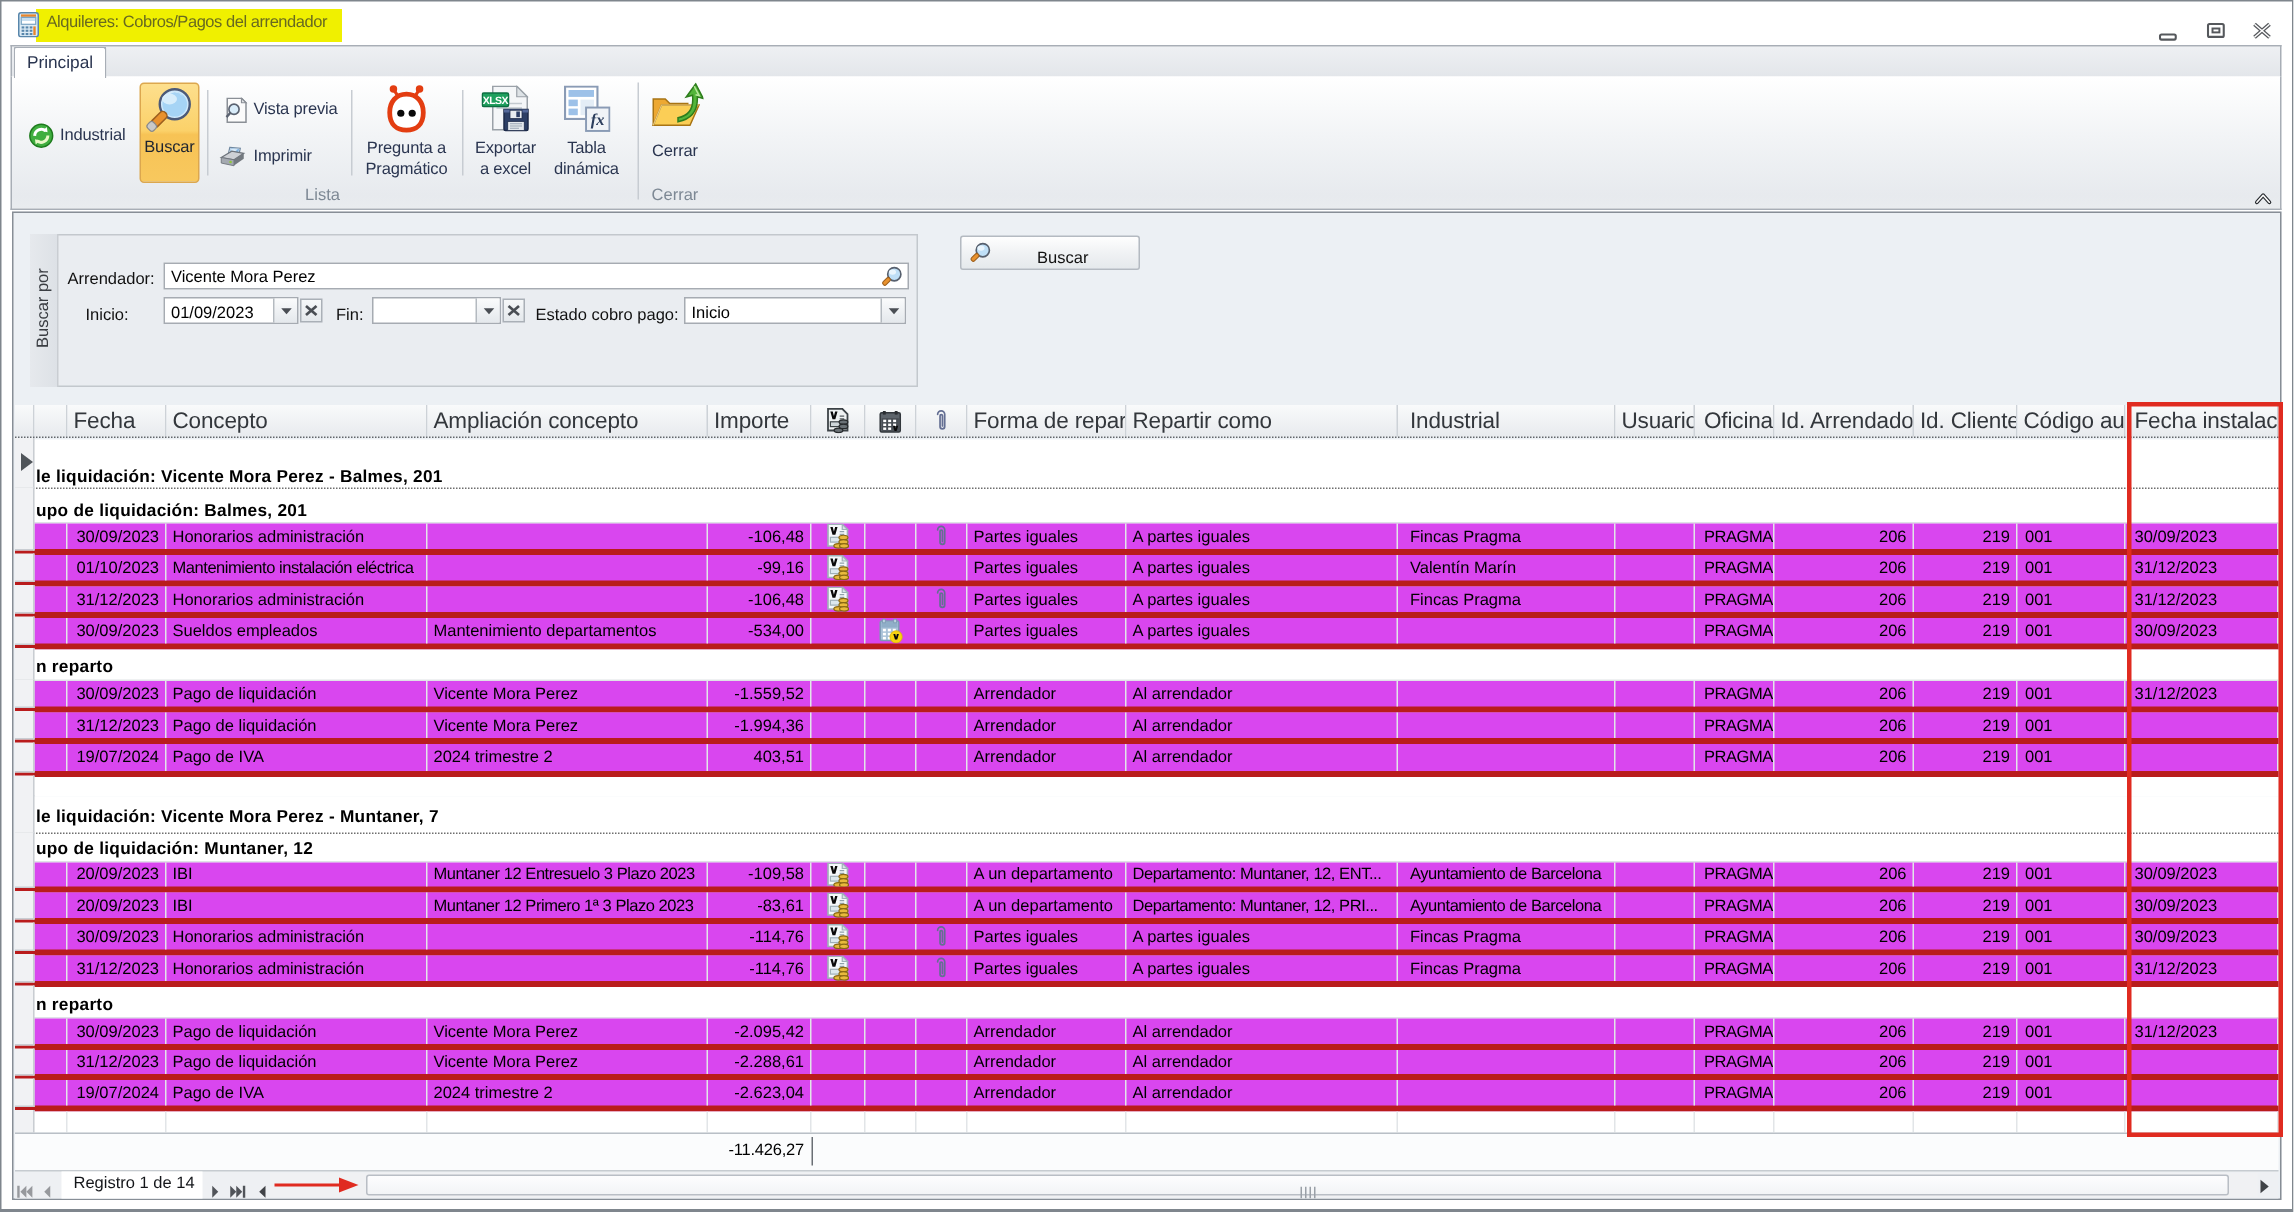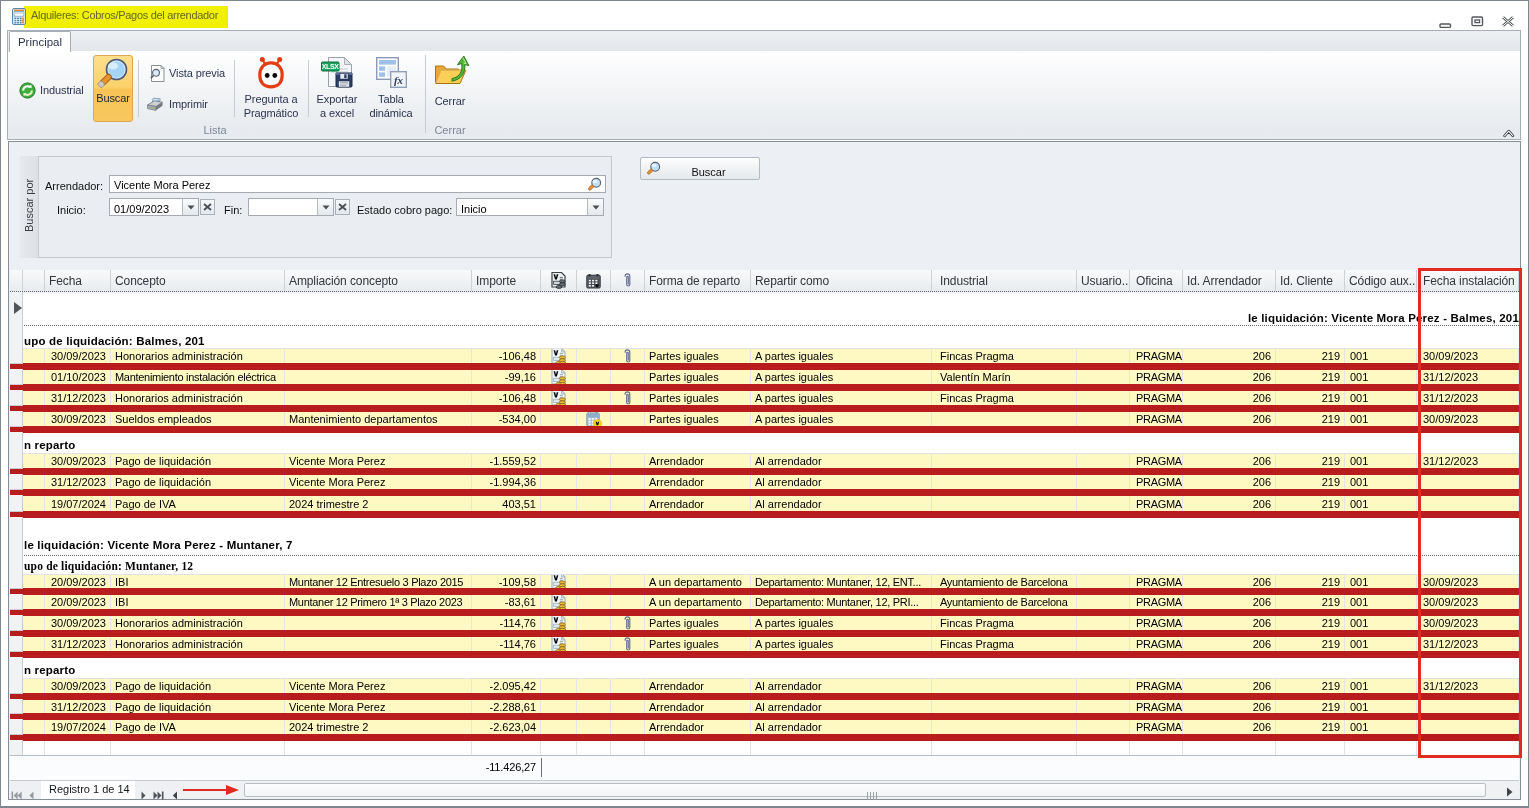--- a/index.html
+++ b/index.html
@@ -30,27 +30,27 @@
 .inp{background:#fff;border:1px solid #a6abb2;font-size:11px;color:#000}
 .ddbtn{background:linear-gradient(#fafbfc,#e4e8ec);border-left:1px solid #b4bac0}
 .xbtn{background:linear-gradient(#f6f8f9,#e4e8ec);border:1px solid #aab0b7}
 .srchbtn{left:640px;top:157px;width:120px;height:23px;border:1px solid #b4bac1;border-radius:2px;background:linear-gradient(#fefefe,#f0f2f4 50%,#e5e9ec)}
 
 .gc{position:absolute;top:0;bottom:0;border-right:1px solid #e2e5e8;padding:0 4px;display:flex;align-items:center;white-space:nowrap;overflow:hidden;font-size:11px;letter-spacing:0}
 .gc.tr{justify-content:flex-end;padding-right:4px}
 .gc.icn{justify-content:center;padding:0}
 .tight{letter-spacing:-0.3px !important}
 .row{position:absolute;left:10px;width:1509px}
-.drow{background:#fef9c3;border-bottom:7px solid #b91c1c}
+.drow{background:#d946ef;border-bottom:4px solid #b91c1c}
 .grow{background:#fff}
 .erow{background:#fff}
 .ind{background:#f1f2f4;border-right:1px solid #c9cdd2 !important;border-bottom:1px solid #c9cdd2;top:-1px;bottom:-1px}
 .exp{border-right:1px solid #e2e5e8}
 .gtxt{position:absolute;left:14px;right:0;top:0;bottom:0;font-weight:bold;font-size:11.5px;letter-spacing:0.18px;color:#000}
-.hc{font-size:12px;color:#33373c;background:linear-gradient(#f9fafb,#f1f3f5 45%,#e8ebee);border-right:1px solid #cdd2d7;letter-spacing:-0.1px}
+.hc{font-size:15px;color:#33373c;background:linear-gradient(#f9fafb,#f1f3f5 45%,#e8ebee);border-right:1px solid #cdd2d7;letter-spacing:-0.1px}
 .ci{left:0px;width:13px}
 .ce{left:13px;width:22px}
 .cF{left:35px;width:66px}
 .cC{left:101px;width:174px}
 .cA{left:275px;width:187px}
 .cI{left:462px;width:69px}
 .c1{left:531px;width:36px}
 .c2{left:567px;width:34px}
 .c3{left:601px;width:34px}
 .cFo{left:635px;width:106px}
@@ -305,21 +305,21 @@
     <div class="gc cR hc" style="">Repartir como</div>
     <div class="gc cIn hc" style="padding-left:8px">Industrial</div>
     <div class="gc cU hc" style="">Usuario...</div>
     <div class="gc cOf hc" style="padding-left:6px">Oficina</div>
     <div class="gc cIA hc" style="">Id. Arrendador</div>
     <div class="gc cIC hc" style="">Id. Cliente</div>
     <div class="gc cCx hc" style="">Código aux...</div>
     <div class="gc cFl hc" style="padding-left:6px">Fecha instalación</div>
   </div>
 <div class="ab" style="left:10px;top:291px;width:1509px;border-top:1px dotted #62666a;height:0"></div>
-<div class="row grow" style="top:293px;height:33px;border-bottom:1px dotted #6e6e6e;text-align:right;">
+<div class="row grow" style="top:293px;height:33px;border-bottom:1px dotted #6e6e6e;">
     <div class="gc ci ind"></div>
     <div class="gtxt" style="padding-top:19px;">le liquidación: Vicente Mora Perez - Balmes, 201</div>
   </div>
 <div class="row grow" style="top:326px;height:23px;border-bottom:1px solid #dfe3e6;">
     <div class="gc ci ind"></div>
     <div class="gtxt" style="padding-top:9px;">upo de liquidación: Balmes, 201</div>
   </div>
 <div class="row drow" style="top:349px;height:21px">
     <div class="gc ci ind"></div>
     <div class="gc ce exp"></div>
@@ -557,31 +557,31 @@
     <div class="gc cCx" style="padding-left:5px">001</div>
     <div class="gc cFl" style="padding-left:6px"></div>
   </div>
 <div class="row erow" style="top:518px;height:13px;">
     <div class="gc ci ind no-r"></div>
   </div>
 <div class="row grow" style="top:531px;height:25px;border-bottom:1px dotted #6e6e6e;">
     <div class="gc ci ind"></div>
     <div class="gtxt" style="padding-top:8px;">le liquidación: Vicente Mora Perez - Muntaner, 7</div>
   </div>
-<div class="row grow" style="top:556px;height:19px;border-bottom:1px solid #dfe3e6;font-family:Liberation Serif, serif;">
+<div class="row grow" style="top:556px;height:19px;border-bottom:1px solid #dfe3e6;">
     <div class="gc ci ind"></div>
     <div class="gtxt" style="padding-top:4px;">upo de liquidación: Muntaner, 12</div>
   </div>
 <div class="row drow" style="top:575px;height:20px">
     <div class="gc ci ind"></div>
     <div class="gc ce exp"></div>
     <div class="gc cF tr">20/09/2023</div>
     <div class="gc cC">IBI</div>
     <div class="gc cA">
-      <span class="tight">Muntaner 12 Entresuelo 3 Plazo 2015</span>
+      <span class="tight">Muntaner 12 Entresuelo 3 Plazo 2023</span>
     </div>
     <div class="gc cI tr">-109,58</div>
     <div class="gc c1 icn" style="">
       <svg width="15" height="17" viewBox="0 0 15 17">
         <path d="M1 0.5 h9.5 l3.5 3.5 v11 h-13 z" fill="#f4f8fa" stroke="#9fb0b8" stroke-width="1.1"></path>
         <path d="M10.5 0.5 v3.5 h3.5 z" fill="#d7e2e8" stroke="#9fb0b8" stroke-width="0.8"></path>
         <path d="M2.55 2.3 L4.15 2.3 L4.95 5.4 L5.75 2.3 L7.35 2.3 L5.9 7.5 L4 7.5 Z" fill="#0a0a0a"></path>
         <g stroke="#8fa0aa" stroke-width="0.9">
           <path d="M8.8 5.4 h3"></path>
           <path d="M8.8 7.2 h3"></path>

